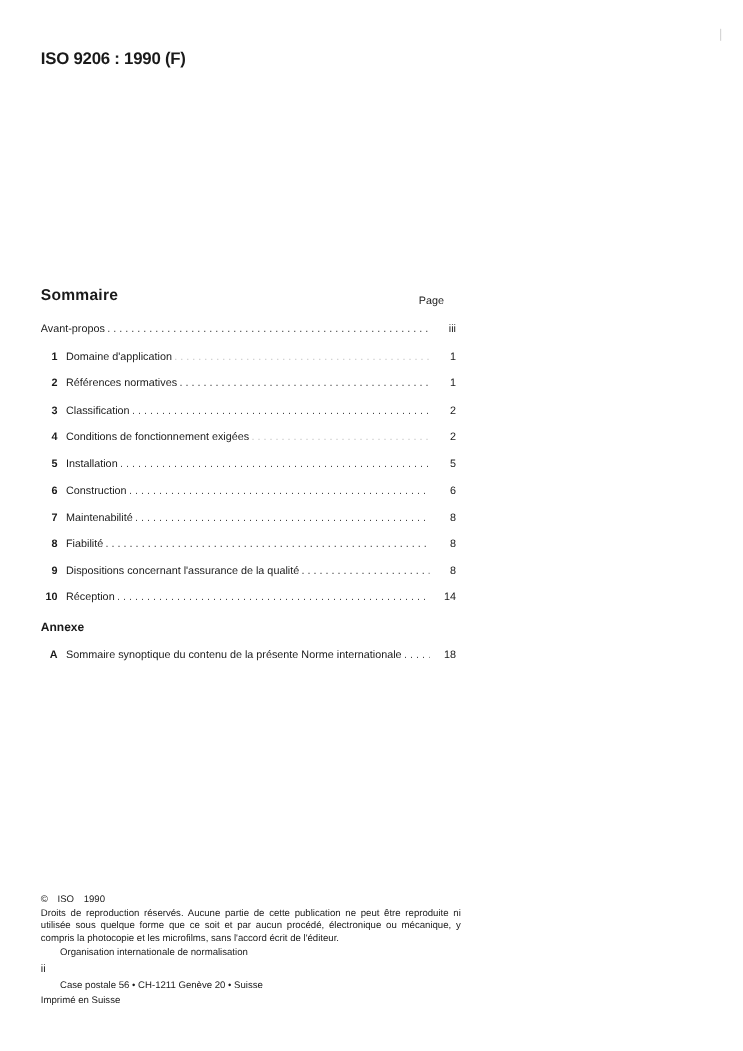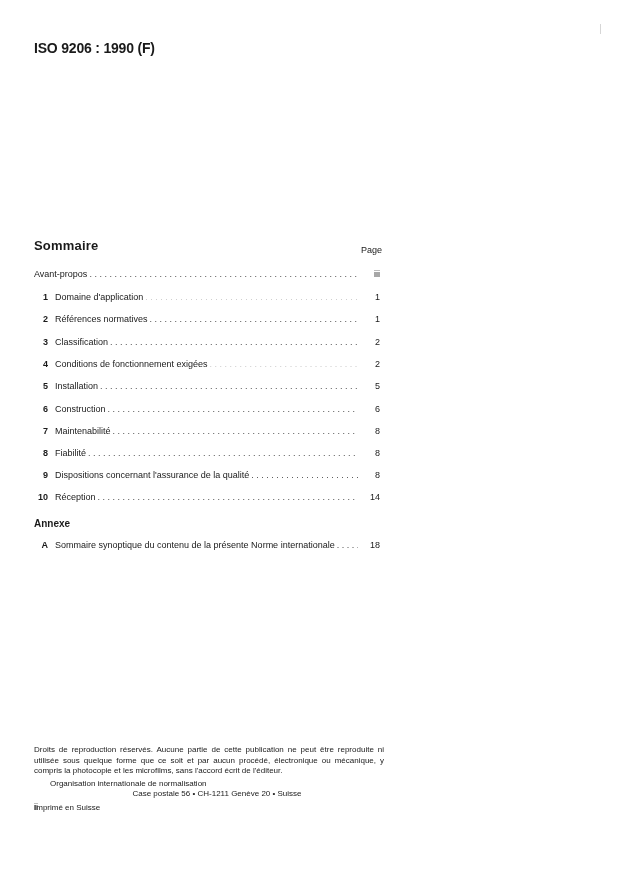--- a/index.html
+++ b/index.html
@@ -26,21 +26,21 @@
     .toc-title {
       position: absolute;
       left: 34px;
       top: 238px;
       font-size: 13px;
       font-weight: bold;
       letter-spacing: 0.2px;
     }
     .page-label {
       position: absolute;
-      left: 361px;
+      left: 349px;
       top: 245px;
       font-size: 9px;
     }
     .toc-entry {
       position: absolute;
       left: 34px;
       width: 346px;
       height: 12px;
       display: flex;
       align-items: baseline;
@@ -201,19 +201,22 @@
 <div class="annexe-heading">Annexe</div>
 
 <div class="toc-entry" style="top:540px;">
   <span class="num">A</span>
   <span class="label">Sommaire synoptique du contenu de la présente Norme internationale</span>
   <span class="leader"></span>
   <span class="pg">18</span>
 </div>
 
 <div class="copyright">
+  <div class="line1">
+    <span>©</span><span>ISO</span><span>1990</span>
+  </div>
   <div class="rights">Droits de reproduction réservés. Aucune partie de cette publication ne peut être reproduite ni utilisée sous quelque forme que ce soit et par aucun procédé, électronique ou mécanique, y compris la photocopie et les microfilms, sans l'accord écrit de l'éditeur.</div>
   <div class="org">Organisation internationale de normalisation</div>
-  <div class="org" style="margin-top:0;text-align:center;">Case postale 56 • CH-1211 Genève 20 • Suisse</div>
+  <div class="org" style="margin-top:16px;">Case postale 56 • CH-1211 Genève 20 • Suisse</div>
   <div class="printed">Imprimé en Suisse</div>
 </div>
 
 <div class="page-num">ii</div>
 
 </body></html>

